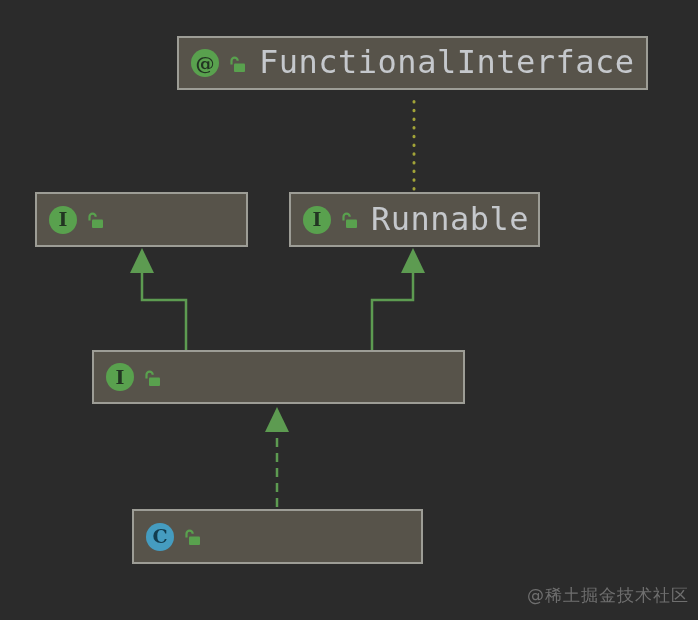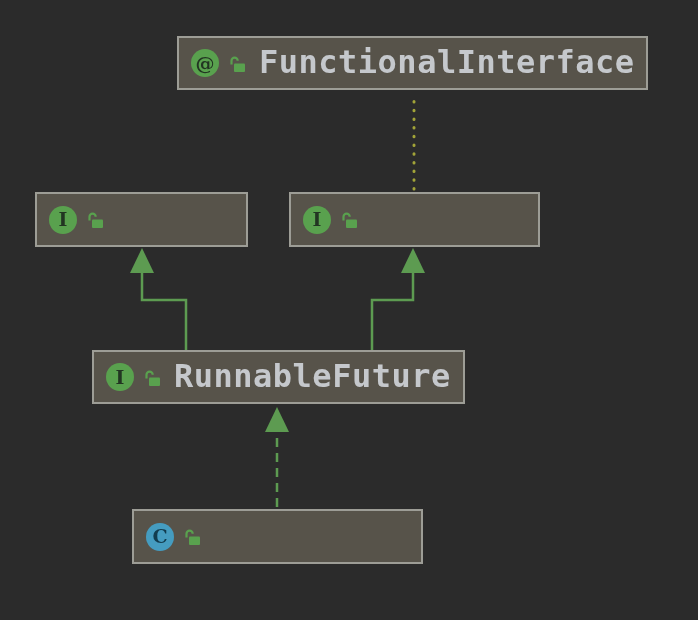--- a/index.html
+++ b/index.html
@@ -47,21 +47,20 @@
   .badge.green { background: var(--interface-icon); color: #223522; }
   .badge.blue  { background: var(--class-icon);  color: #123c4e; }
   .lock { margin-left: 9px; margin-right: 12px; flex: none; }
   .node-label {
     font-family: "DejaVu Sans Mono", monospace;
     font-size: 32px;
     letter-spacing: 0.5px;
     color: var(--node-text);
     white-space: nowrap;
     transform: translateY(-1px);
-    font-weight: bold;
   }
 
   #node-functionalinterface { left: 177px; top: 36px;  width: 471px; height: 54px; }
   #node-future              { left: 35px;  top: 192px; width: 213px; height: 55px; }
   #node-runnable            { left: 289px; top: 192px; width: 251px; height: 55px; }
   #node-runnablefuture      { left: 92px;  top: 350px; width: 373px; height: 54px; }
   #node-futuretask          { left: 132px; top: 509px; width: 291px; height: 55px; }
 
   #watermark {
     position: absolute;
@@ -106,32 +105,33 @@
       <rect x="6" y="9.5" width="11" height="8.5" rx="1" fill="var(--lock-icon)"></rect>
     </svg>
   </div>
 
   <div class="node" id="node-runnable">
     <span class="badge green">I</span>
     <svg class="lock" width="19" height="19" viewBox="0 0 19 19">
       <path d="M3.5 10.5 V6.8 a3.1 3.1 0 0 1 6.2 0" fill="none" stroke="var(--lock-icon)" stroke-width="2.2"></path>
       <rect x="6" y="9.5" width="11" height="8.5" rx="1" fill="var(--lock-icon)"></rect>
     </svg>
+    <span class="node-label">Runnable</span>
   </div>
 
   <div class="node" id="node-runnablefuture">
     <span class="badge green">I</span>
     <svg class="lock" width="19" height="19" viewBox="0 0 19 19">
       <path d="M3.5 10.5 V6.8 a3.1 3.1 0 0 1 6.2 0" fill="none" stroke="var(--lock-icon)" stroke-width="2.2"></path>
       <rect x="6" y="9.5" width="11" height="8.5" rx="1" fill="var(--lock-icon)"></rect>
     </svg>
-    <span class="node-label">RunnableFuture</span>
   </div>
 
   <div class="node" id="node-futuretask">
     <span class="badge blue">C</span>
     <svg class="lock" width="19" height="19" viewBox="0 0 19 19">
       <path d="M3.5 10.5 V6.8 a3.1 3.1 0 0 1 6.2 0" fill="none" stroke="var(--lock-icon)" stroke-width="2.2"></path>
       <rect x="6" y="9.5" width="11" height="8.5" rx="1" fill="var(--lock-icon)"></rect>
     </svg>
   </div>
 
+  <div id="watermark">@稀土掘金技术社区</div>
 </div>
 
 </body></html>

